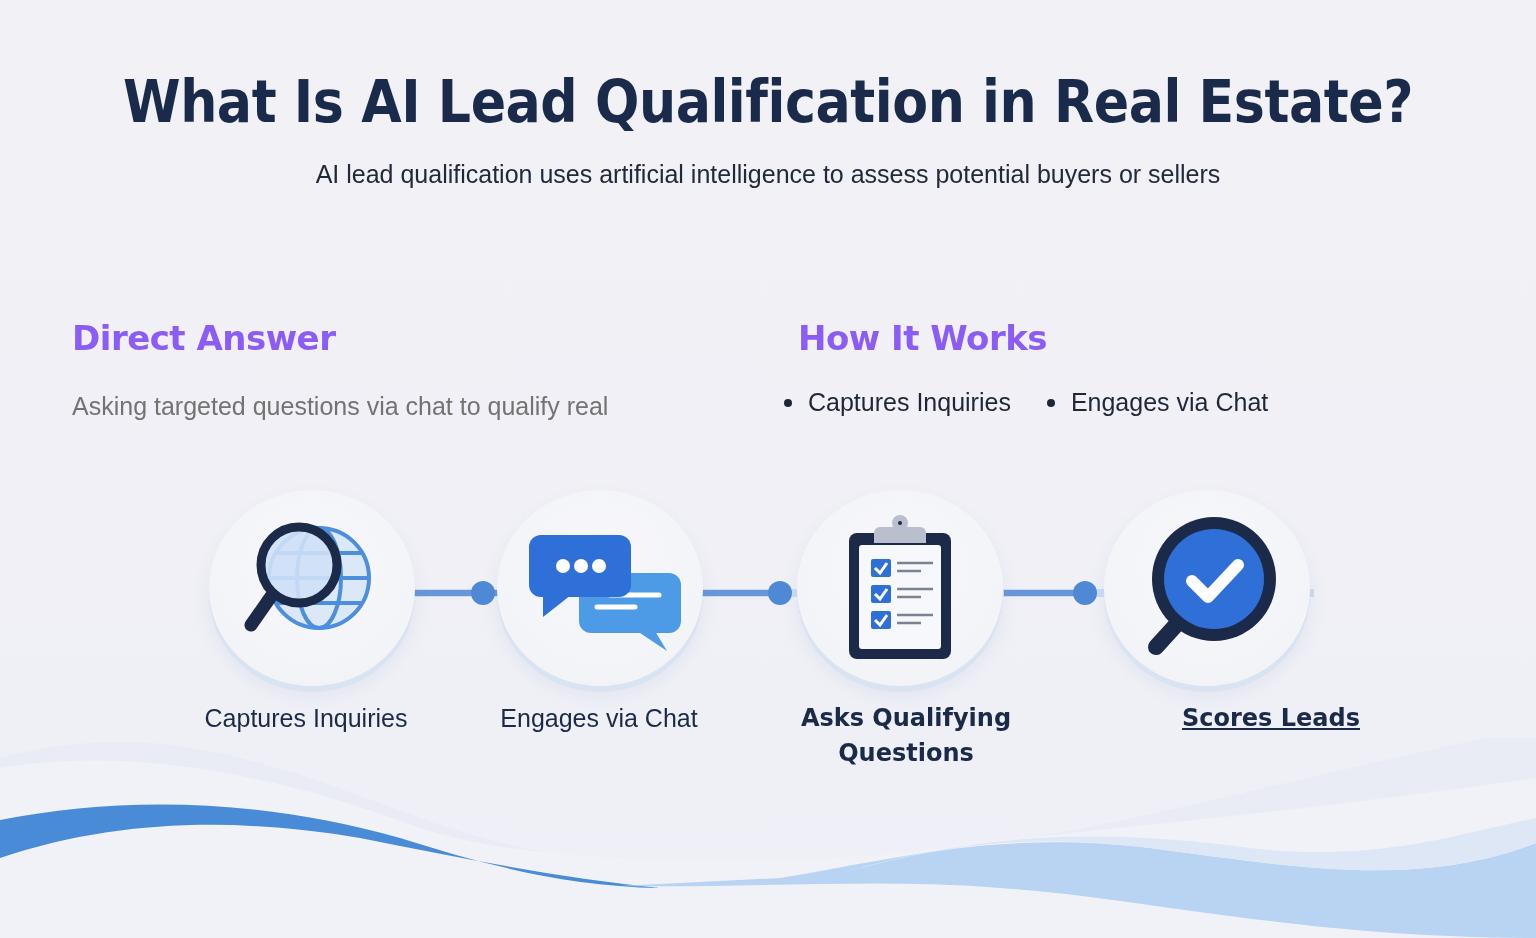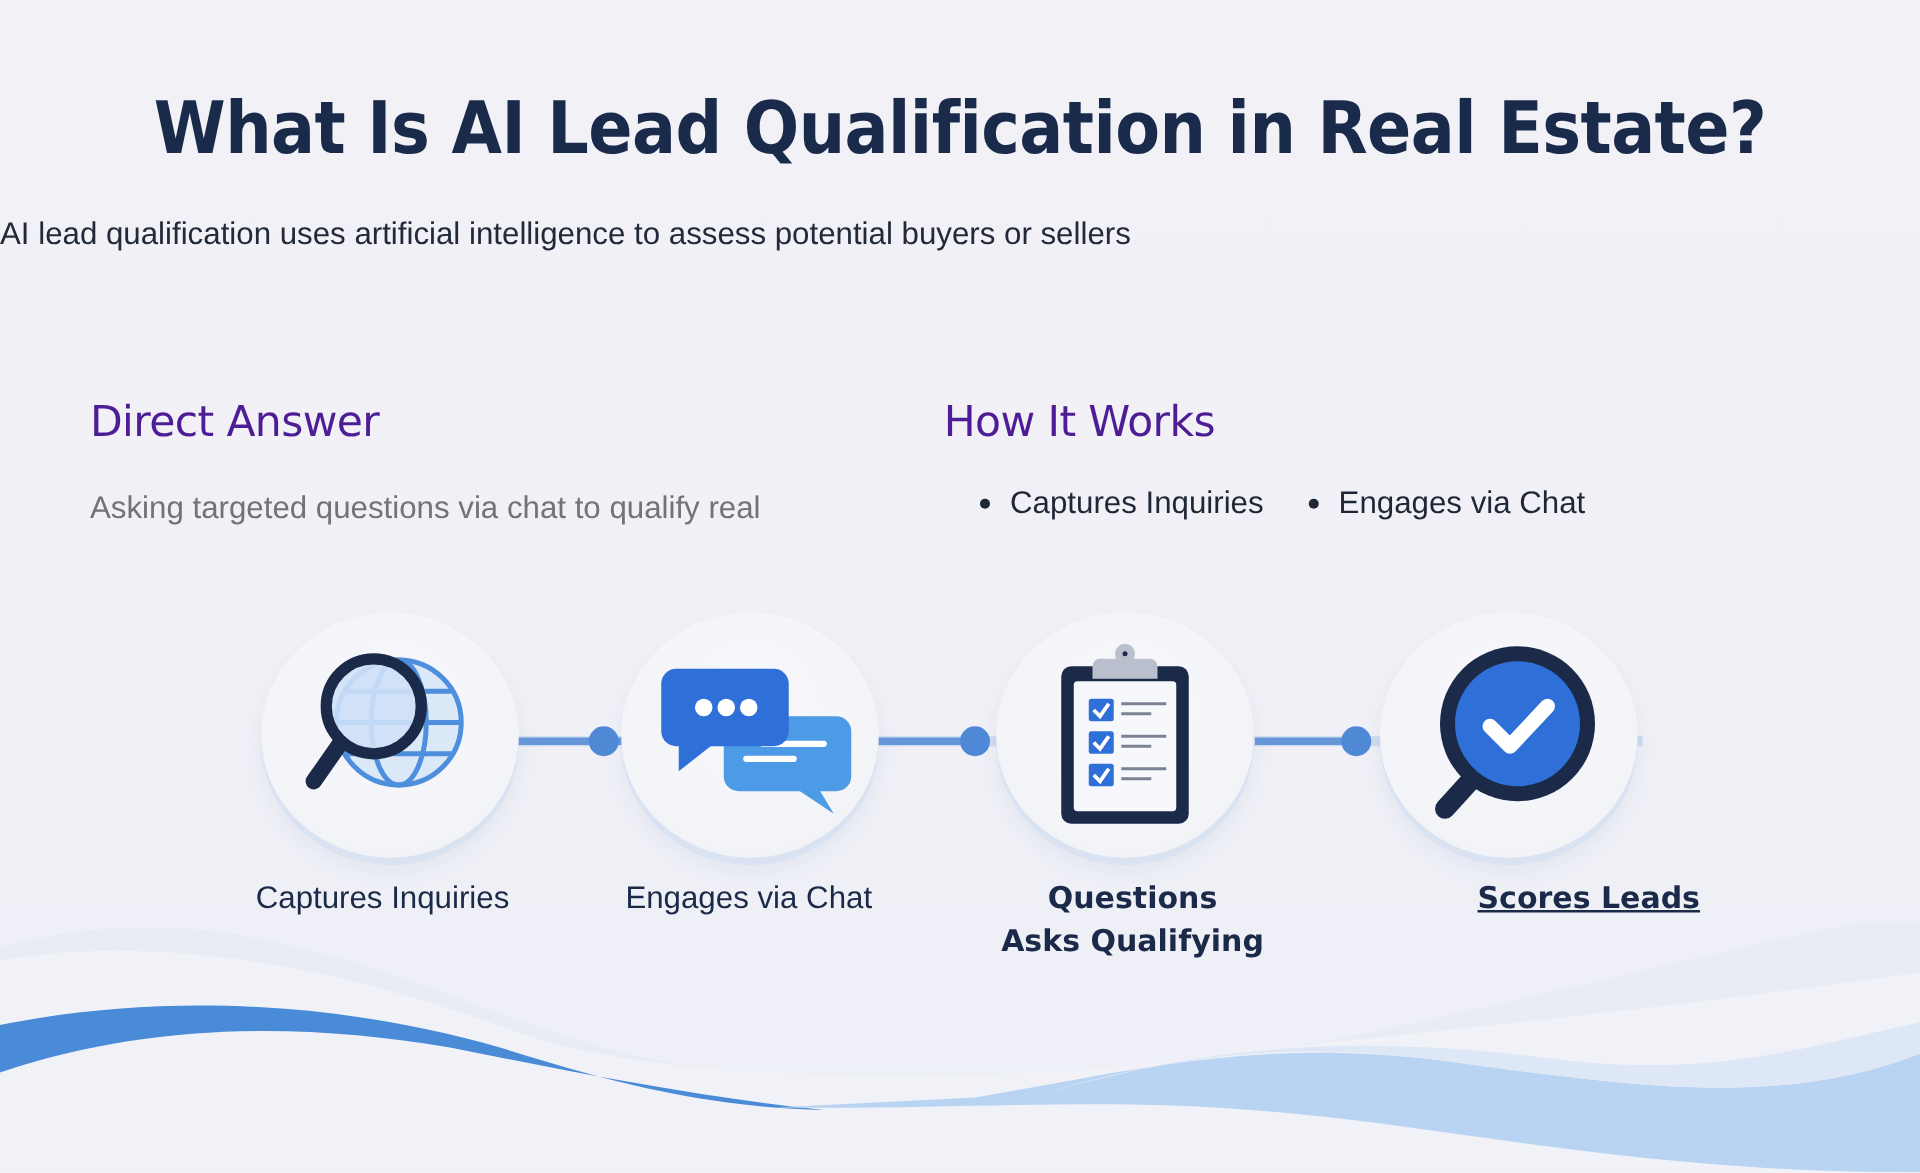--- a/index.html
+++ b/index.html
@@ -10,31 +10,31 @@
       color: #1b2a48;
       position: relative;
     }
     .title {
       position: absolute; left: 0; right: 0; top: 68px;
       text-align: center; font-size: 58px; font-weight: 700;
       color: #1a2a4a; letter-spacing: -0.5px;
       font-family: "DejaVu Sans", sans-serif; transform: scaleX(0.9);
     }
     .subtitle {
-      position: absolute; left: 0; right: 0; top: 168px;
-      font-size: 25px; line-height: 39px; color: #222a3a;
+      position: absolute; left: 0; right: 0; top: 155px;
+      text-align: center; font-size: 25px; line-height: 39px; color: #222a3a;
       font-family: "Liberation Sans", sans-serif;
     }
     .subtitle span { display: block; }
     .section-head {
-      position: absolute; font-size: 34px; font-weight: 400; color: #4c1d95;
+      position: absolute; font-size: 34px; font-weight: 700; color: #8b5cf6;
       font-family: "DejaVu Sans", sans-serif; letter-spacing: -0.5px;
     }
     .direct-head { left: 72px; top: 318px; }
-    .how-head { left: 755px; top: 318px; }
+    .how-head { left: 798px; top: 318px; }
     .direct-body {
       position: absolute; left: 72px; top: 384px; width: 660px;
       font-size: 25px; line-height: 44px; color: #737373;
     }
     .direct-body span { display: block; }
     .how-list {
       position: absolute; left: 784px; top: 388px; display: flex; gap: 36px;
       font-size: 25px; color: #1f2636; list-style: none;
     }
     .how-list li { display: flex; align-items: center; }
@@ -146,22 +146,22 @@
       <line x1="62" y1="76" x2="98" y2="76" stroke="#7b8294" stroke-width="2.5"></line>
       <line x1="62" y1="84" x2="86" y2="84" stroke="#7b8294" stroke-width="2.5"></line>
       <rect x="36" y="98" width="20" height="18" rx="2" fill="#2f6fd8"></rect>
       <polyline points="40,107 45,112 52,102" fill="none" stroke="#fff" stroke-width="3"></polyline>
       <line x1="62" y1="102" x2="98" y2="102" stroke="#7b8294" stroke-width="2.5"></line>
       <line x1="62" y1="110" x2="86" y2="110" stroke="#7b8294" stroke-width="2.5"></line>
     </g>
   </svg>
 </div>
 <div class="step-label bold" style="left:776px;top:701px;">
+  <span>Asks Qualifying</span>
   <span>Questions</span>
-  <span>Asks Qualifying</span>
 </div>
 
 <div class="step-circle" style="left:1104px;top:490px;">
   <svg width="150" height="150" viewBox="0 0 150 150">
     <line x1="44" y1="112" x2="24" y2="134" stroke="#1b2a48" stroke-width="16" stroke-linecap="round"></line>
     <circle cx="82" cy="66" r="62" fill="#1b2a48"></circle>
     <circle cx="82" cy="66" r="50" fill="#2f6fd8"></circle>
     <polyline points="60,68 76,84 106,52" fill="none" stroke="#fff" stroke-width="12" stroke-linecap="round" stroke-linejoin="round"></polyline>
   </svg>
 </div>

